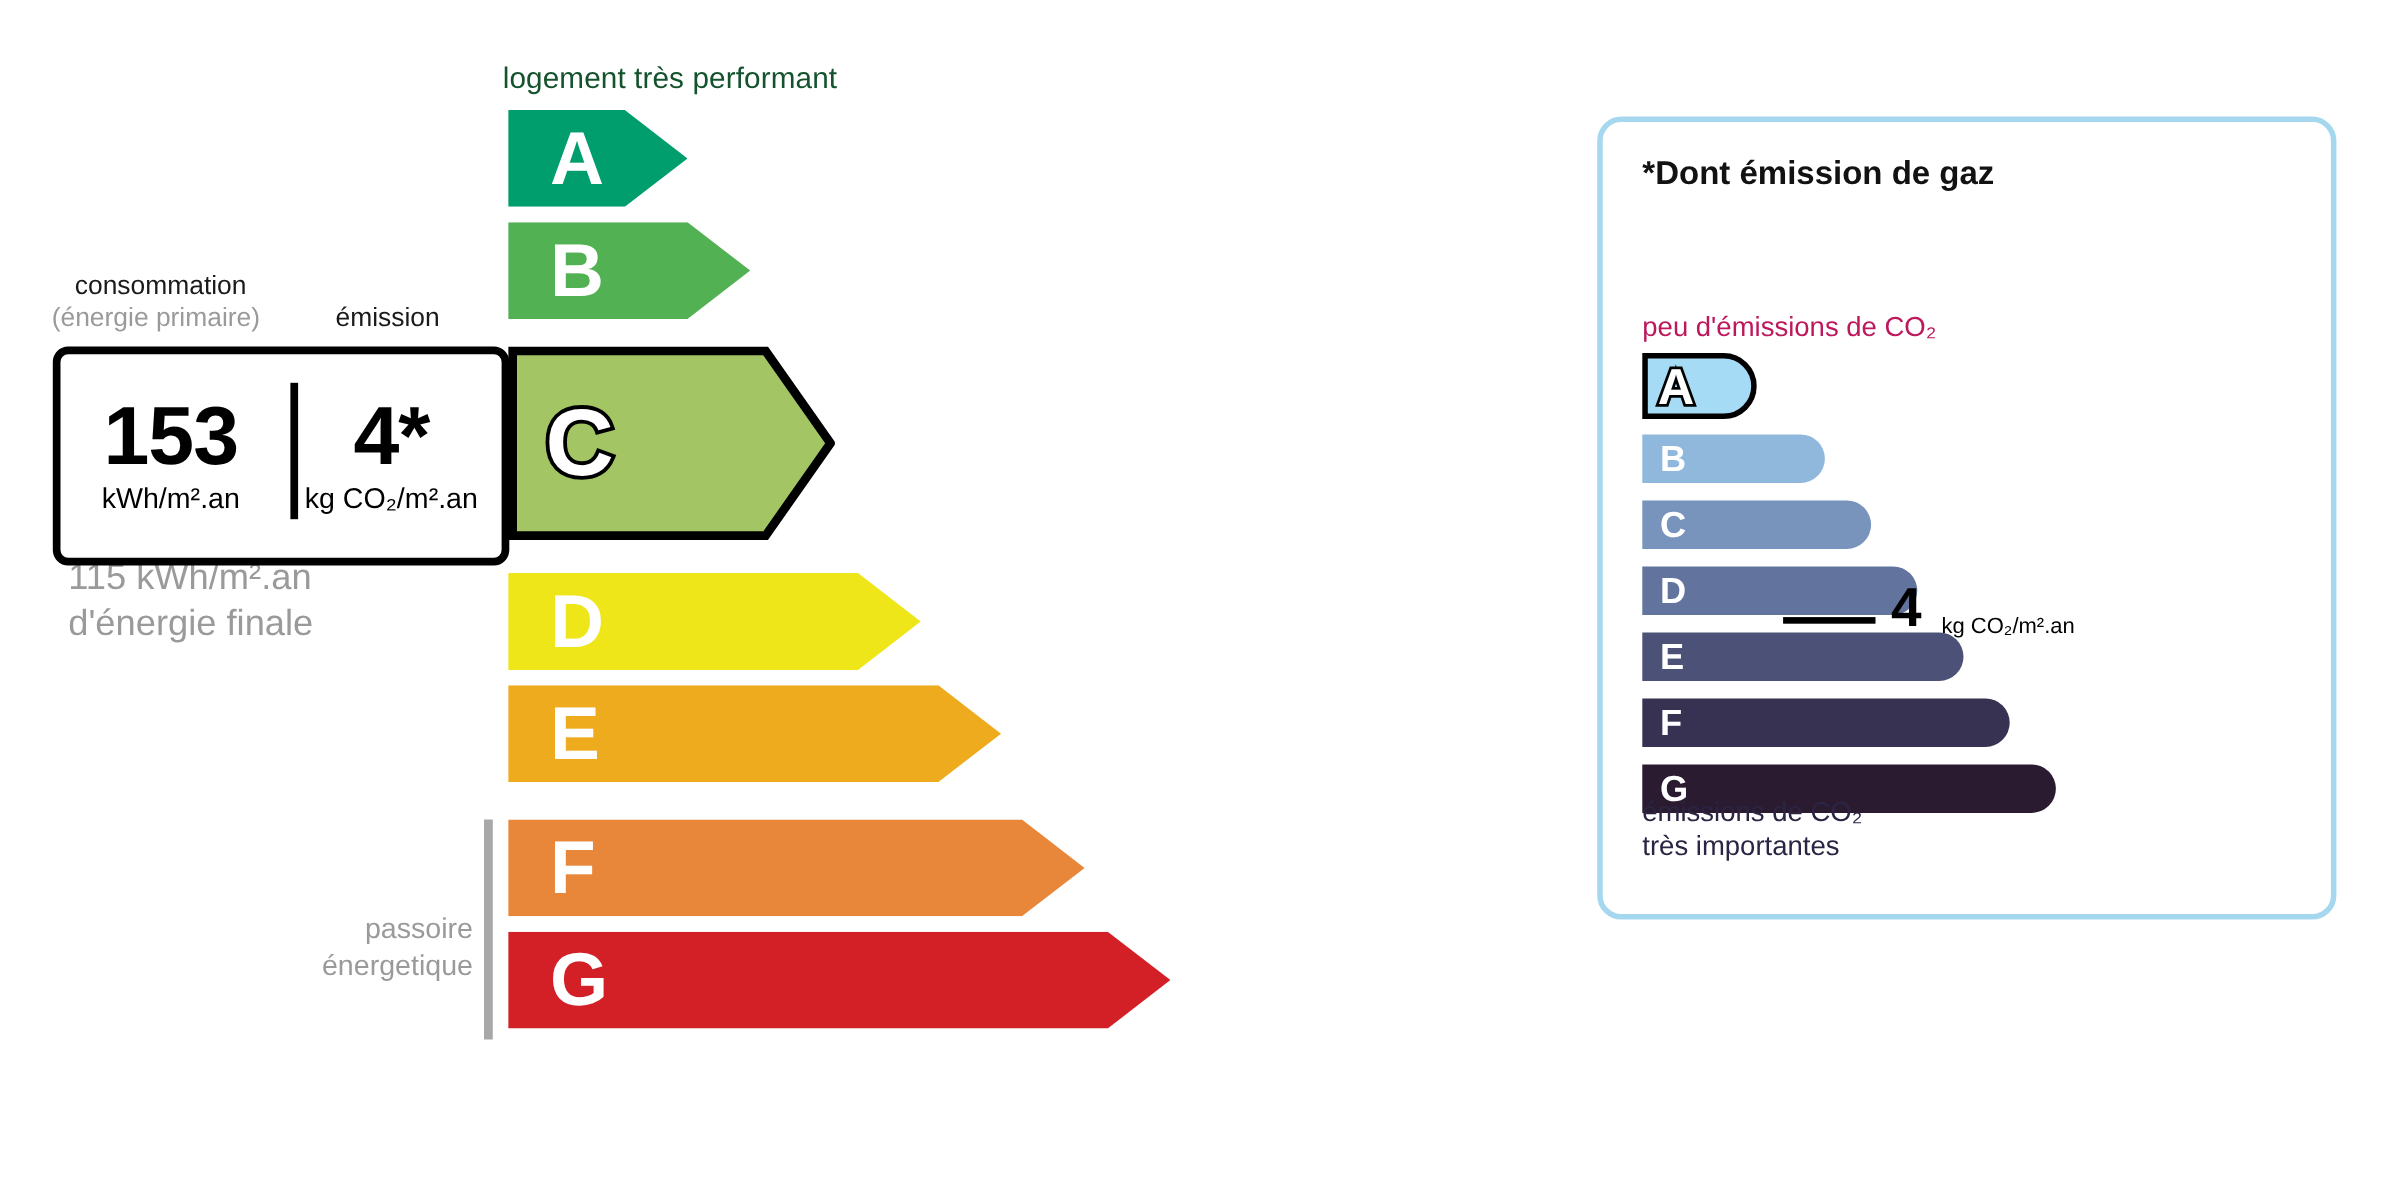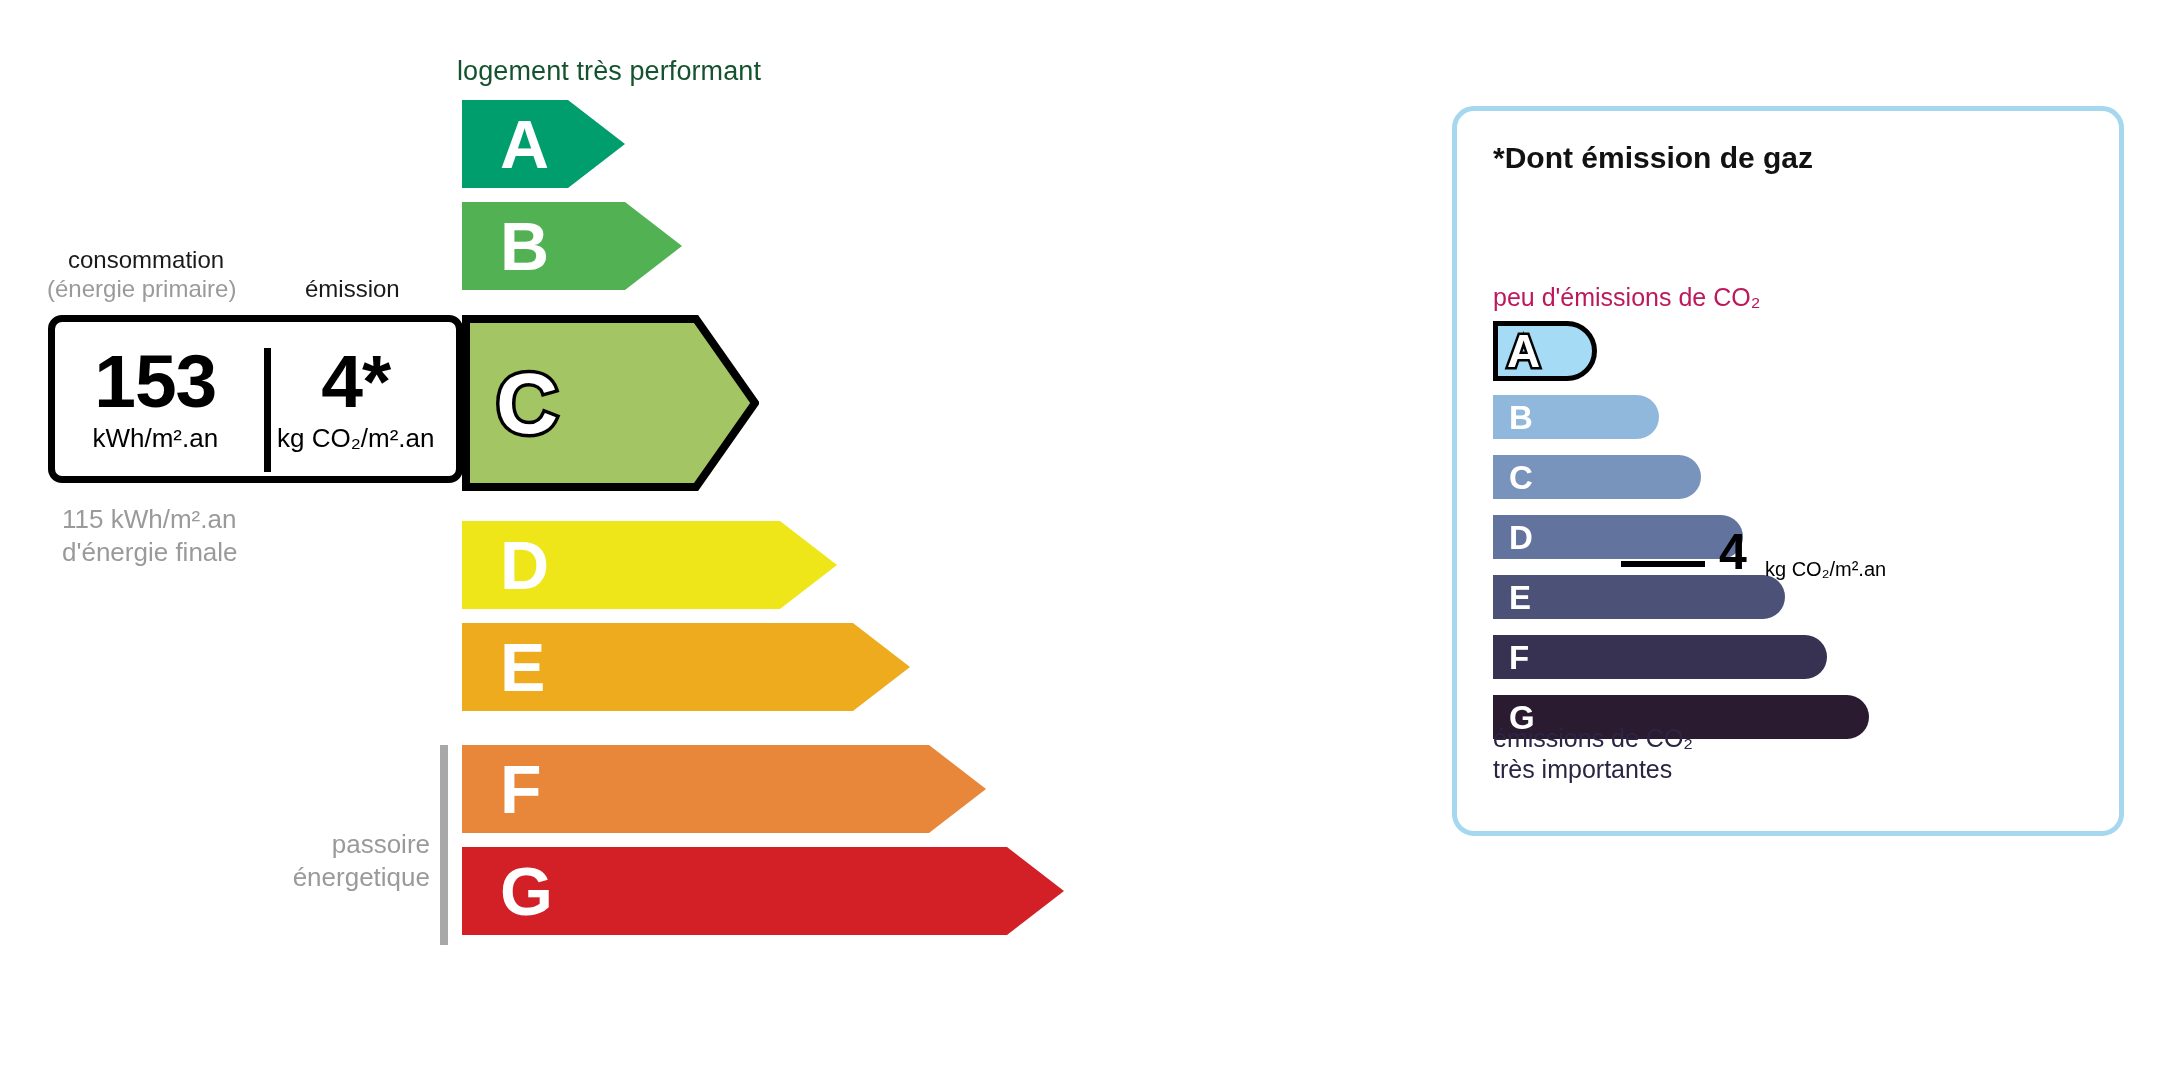--- a/index.html
+++ b/index.html
@@ -40,21 +40,21 @@
     color: #1a1a1a;
   }
   #hdr-conso      { left: 68px;  top: 246px; }
   #hdr-conso-sub  { left: 47px;  top: 275px; color: #9a9a9a; }
   #hdr-emissions  { left: 305px; top: 275px; }
 
   
   #value-box {
     position: absolute;
     left: 48px; top: 315px;
-    width: 415px; height: 168px;
+    width: 415px; height: 199px;
     border: 7px solid #000000;
     border-radius: 14px;
     background: #ffffff;
     box-sizing: border-box;
     display: flex;
     z-index: 6;
   }
   .value-cell {
     flex: 1 1 0;
     display: flex;
@@ -81,21 +81,21 @@
     font-size: 26px;
     color: #000000;
     margin-top: 6px;
     white-space: nowrap;
   }
 
   
   #final-energy {
     position: absolute;
     left: 62px; top: 503px;
-    font-size: 26px;
+    font-size: 33px;
     color: #9a9a9a;
     line-height: 1.28;
     white-space: nowrap;
   }
 
   
   #passoire-label {
     position: absolute;
     left: 240px; top: 828px;
     width: 190px;

